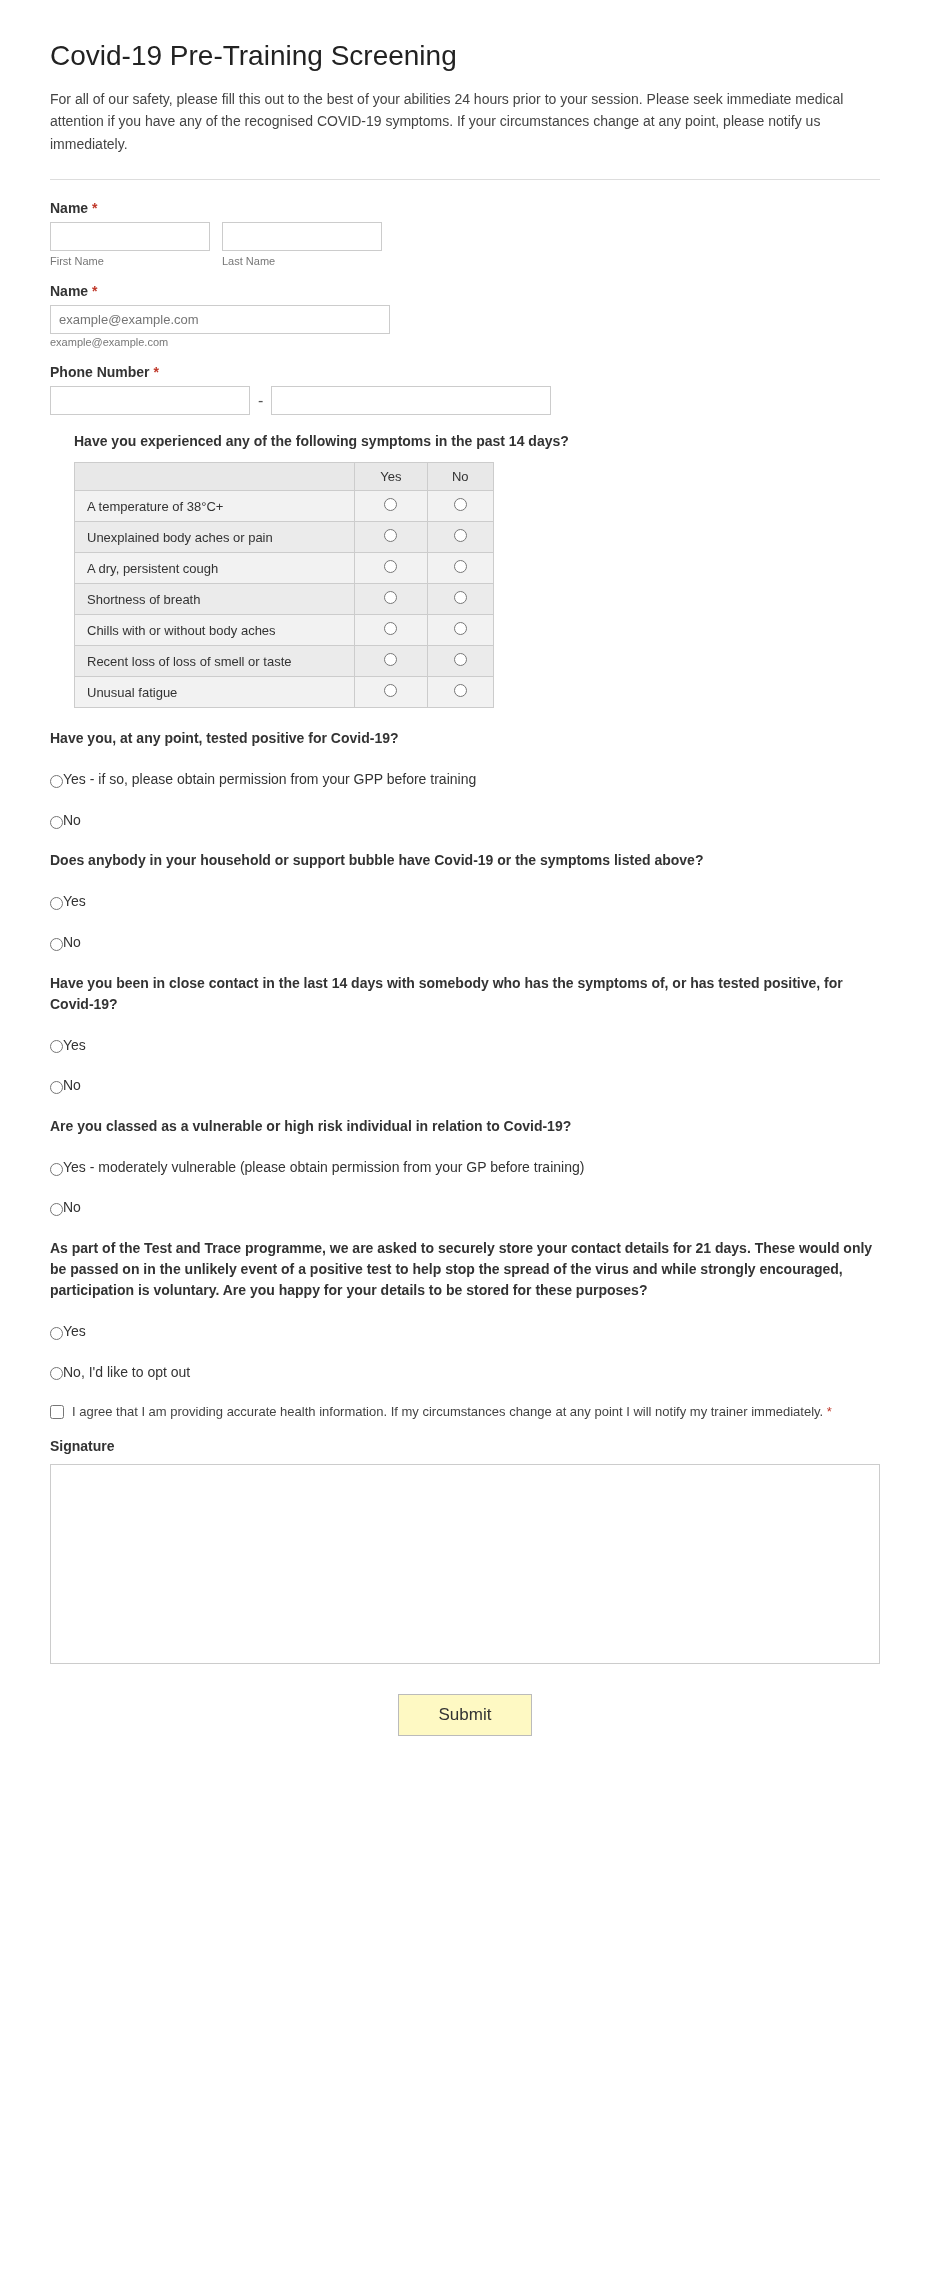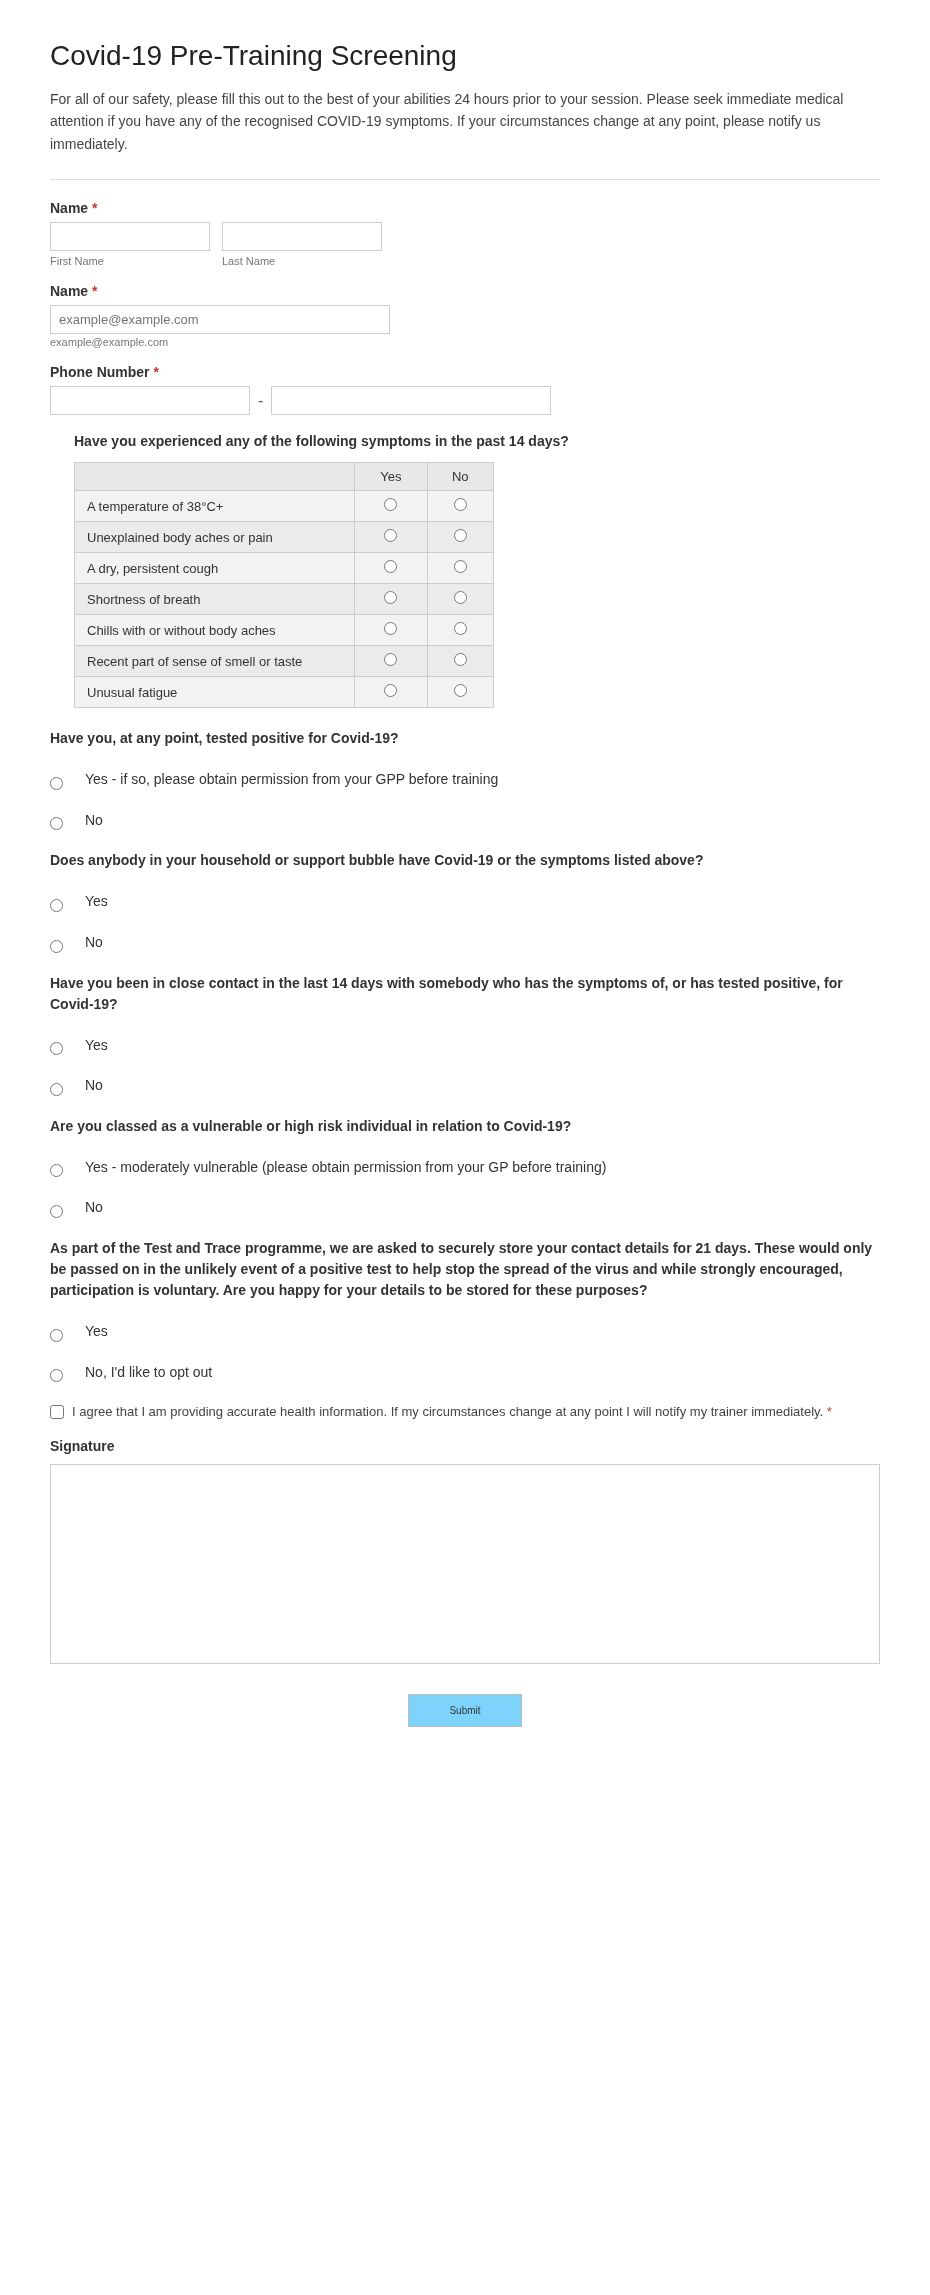--- a/index.html
+++ b/index.html
@@ -131,22 +131,22 @@
       margin-bottom: 20px;
     }
     .question-text {
       font-size: 14px;
       font-weight: bold;
       margin-bottom: 10px;
       line-height: 1.5;
     }
     .radio-option {
       display: flex;
-      align-items: flex-end;
-      gap: 22px;
+      align-items: center;
+      gap: 0;
       margin-bottom: 6px;
       font-size: 14px;
       line-height: 1.4;
       margin-top: 21px;
     }
     .radio-option input[type="radio"] {
       margin-top: 3px;
       flex-shrink: 0;
     }
     .checkbox-row {
@@ -178,22 +178,22 @@
       height: 200px;
       background: #fff;
     }
     .submit-row {
       display: flex;
       justify-content: center;
       margin-top: 30px;
     }
     .submit-btn {
       padding: 10px 40px;
-      font-size: 10px;
-      background: #7dd3fc;
+      font-size: 17px;
+      background: #fef9c3;
       border: 1px solid #bbb;
       cursor: pointer;
       color: #333;
     }
   </style>
 </head>
 <body>
 
 <h1>Covid-19 Pre-Training Screening</h1>
 <p class="intro">For all of our safety, please fill this out to the best of your abilities 24 hours prior to your session. Please seek immediate medical attention if you have any of the recognised COVID-19 symptoms. If your circumstances change at any point, please notify us immediately.</p>
@@ -262,21 +262,21 @@
       <td>Shortness of breath</td>
       <td><input type="radio" name="symptom_3" value="yes" style=""></td>
       <td><input type="radio" name="symptom_3" value="no" style=""></td>
     </tr>
         <tr>
       <td>Chills with or without body aches</td>
       <td><input type="radio" name="symptom_4" value="yes" style=""></td>
       <td><input type="radio" name="symptom_4" value="no" style=""></td>
     </tr>
         <tr>
-      <td>Recent part of sense of smell or taste</td>
+      <td>Recent loss of loss of smell or taste</td>
       <td><input type="radio" name="symptom_5" value="yes" style=""></td>
       <td><input type="radio" name="symptom_5" value="no" style=""></td>
     </tr>
         <tr>
       <td>Unusual fatigue</td>
       <td><input type="radio" name="symptom_6" value="yes" style=""></td>
       <td><input type="radio" name="symptom_6" value="no" style=""></td>
     </tr>
       </tbody>
   </table>

